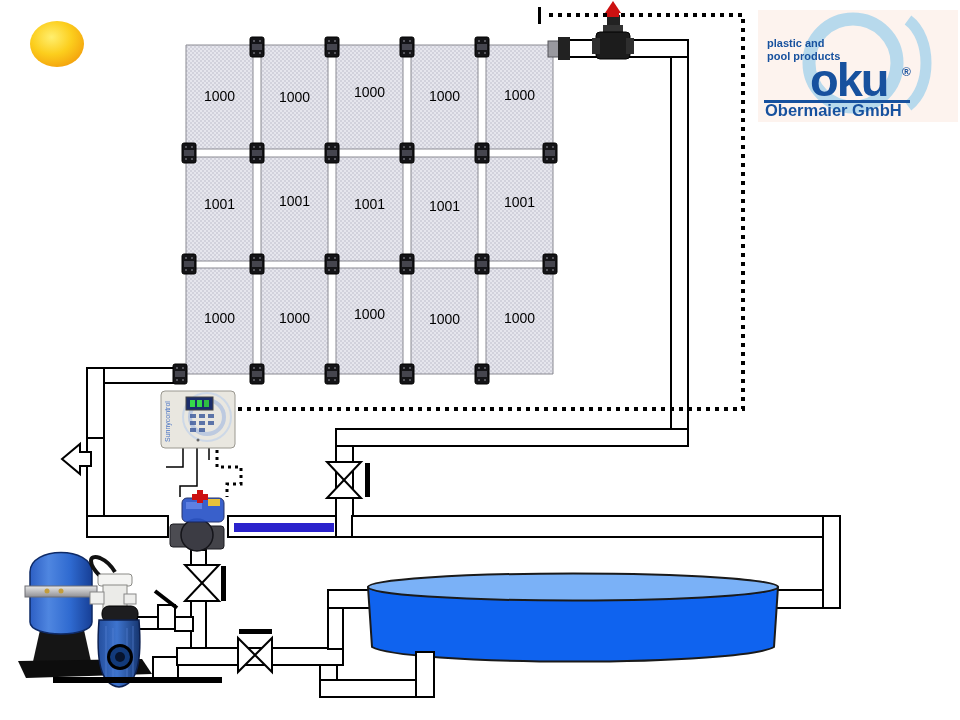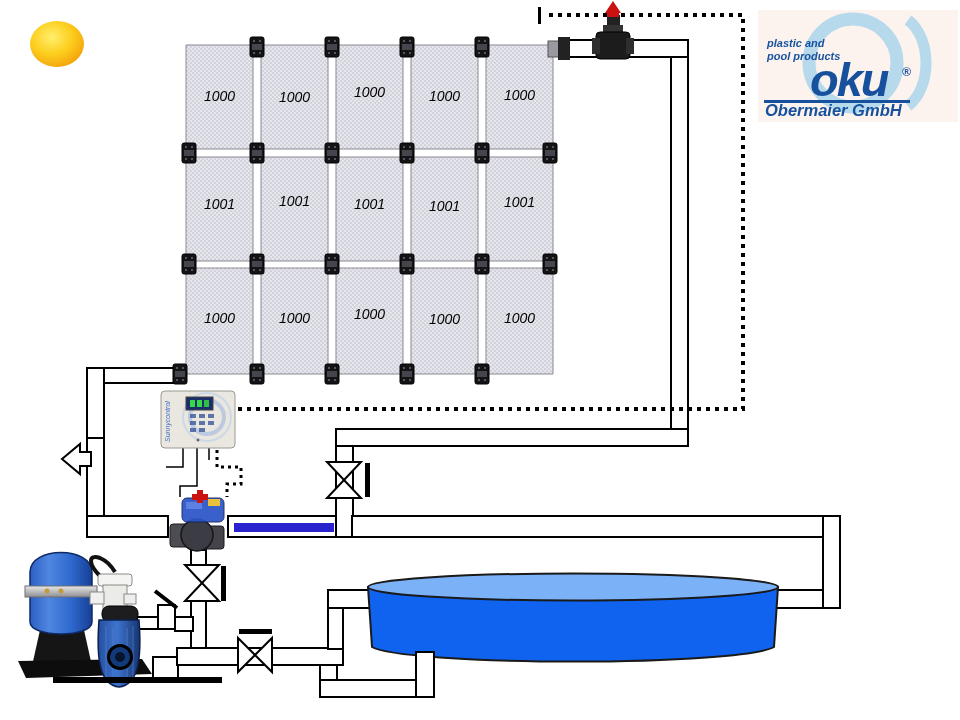--- a/index.html
+++ b/index.html
@@ -1,17 +1,17 @@
 <!DOCTYPE html>
 <html><head>
 <meta charset="utf-8">
 <style>
   html,body{margin:0;padding:0;background:#fff;}
   #stage{position:relative;width:960px;height:720px;background:#ffffff;overflow:hidden;
-         font-family:"Liberation Sans",sans-serif;font-style:italic;}
+         font-family:"Liberation Sans",sans-serif;}
   svg text{font-family:"Liberation Sans",sans-serif;}
 </style>
 </head>
 <body>
 
 <div id="stage">
 <svg width="960" height="720" viewBox="0 0 960 720">
   <defs>
     <radialGradient id="sunGrad" cx="40%" cy="35%" r="75%">
       <stop offset="0%" stop-color="#ffef6e"></stop>

